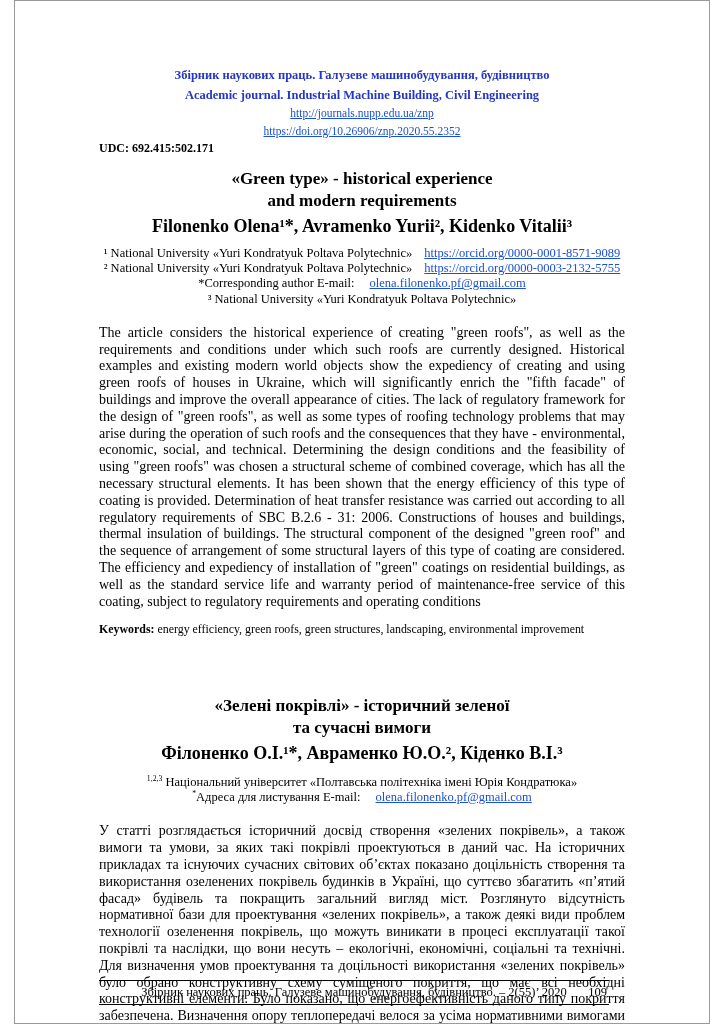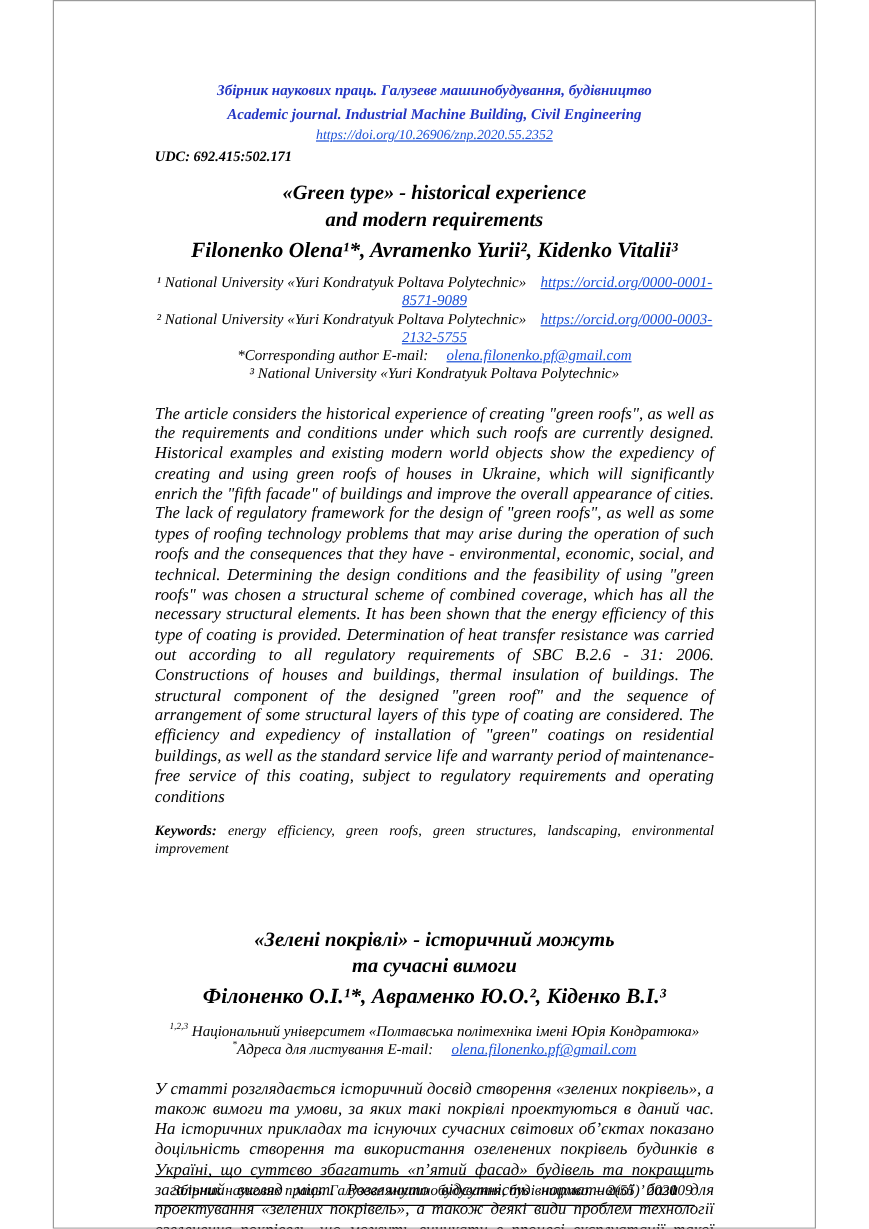--- a/index.html
+++ b/index.html
@@ -1,22 +1,21 @@
 <!DOCTYPE html>
 <html><head>
 <meta charset="utf-8">
 <style>
   * { margin:0; padding:0; box-sizing:border-box; }
   html,body { background:#ffffff; }
   body { font-family:"Liberation Serif", serif; color:#000; }
   .page {
-    width:636px; height:1024px; margin:0 auto; background:#fff;
+    width:696px; height:1024px; margin:0 auto; background:#fff;
     border:1px solid #9a9a9a; position:relative;
     padding:64px 84px 0 84px;
-    font-style:italic;
   }
   .journal-name { color:#2336c4; font-weight:bold; font-size:12.5px; line-height:1.6; text-align:center; }
   a.link { color:#1a4fd6; text-decoration:underline; cursor:pointer; }
   .header-link { font-size:11.5px; line-height:1.55; text-align:center; }
   .udc { font-weight:bold; font-size:12px; margin-top:0; }
   .title { font-size:17px; font-weight:bold; text-align:center; margin-top:12px; line-height:1.3; }
   .authors { font-size:18px; font-weight:bold; text-align:center; margin-top:4px; }
   .affil-block { margin-top:9px; }
   .affil { font-size:12.5px; text-align:center; line-height:1.22; }
   .affil .link { margin-left:12px; }
@@ -33,20 +32,21 @@
   .pagenum { position:absolute; right:2px; top:4px; }
 </style>
 </head>
 <body>
 
 <div class="page">
 
   <div>
     <p class="journal-name">Збірник наукових праць. Галузеве машинобудування, будівництво</p>
     <p class="journal-name">Academic journal. Industrial Machine Building, Civil Engineering</p>
+    <p class="header-link"><a class="link">http://journals.nupp.edu.ua/znp</a></p>
     <p class="header-link"><a class="link">https://doi.org/10.26906/znp.2020.55.2352</a></p>
   </div>
 
   <p class="udc">UDC: 692.415:502.171</p>
 
   <h1 class="title">
     <span>«Green type» - historical experience</span><br>
     <span>and modern requirements</span>
   </h1>
 
@@ -67,21 +67,21 @@
     </p>
   </div>
 
   <p class="abstract">The article considers the historical experience of creating "green roofs", as well as the requirements and conditions under which such roofs are currently designed. Historical examples and existing modern world objects show the expediency of creating and using green roofs of houses in Ukraine, which will significantly enrich the "fifth facade" of buildings and improve the overall appearance of cities. The lack of regulatory framework for the design of "green roofs", as well as some types of roofing technology problems that may arise during the operation of such roofs and the consequences that they have - environmental, economic, social, and technical. Determining the design conditions and the feasibility of using "green roofs" was chosen a structural scheme of combined coverage, which has all the necessary structural elements. It has been shown that the energy efficiency of this type of coating is provided. Determination of heat transfer resistance was carried out according to all regulatory requirements of SBC B.2.6 - 31: 2006. Constructions of houses and buildings, thermal insulation of buildings. The structural component of the designed "green roof" and the sequence of arrangement of some structural layers of this type of coating are considered. The efficiency and expediency of installation of "green" coatings on residential buildings, as well as the standard service life and warranty period of maintenance-free service of this coating, subject to regulatory requirements and operating conditions</p>
 
   <p class="keywords">
     <b>Keywords:</b><span> energy efficiency, green roofs, green structures, landscaping, environmental improvement</span>
   </p>
 
   <h1 class="title uk-title">
-    <span>«Зелені покрівлі» - історичний можуть</span><br>
+    <span>«Зелені покрівлі» - історичний зеленої</span><br>
     <span>та сучасні вимоги</span>
   </h1>
 
   <p class="authors">Філоненко О.І.¹*, Авраменко Ю.О.², Кіденко В.І.³</p>
 
   <div class="uk-affil-block">
     <p class="affil">
       <sup>1,2,3</sup><span> Національний університет «Полтавська політехніка імені Юрія Кондратюка»</span>
     </p>
     <p class="affil">

